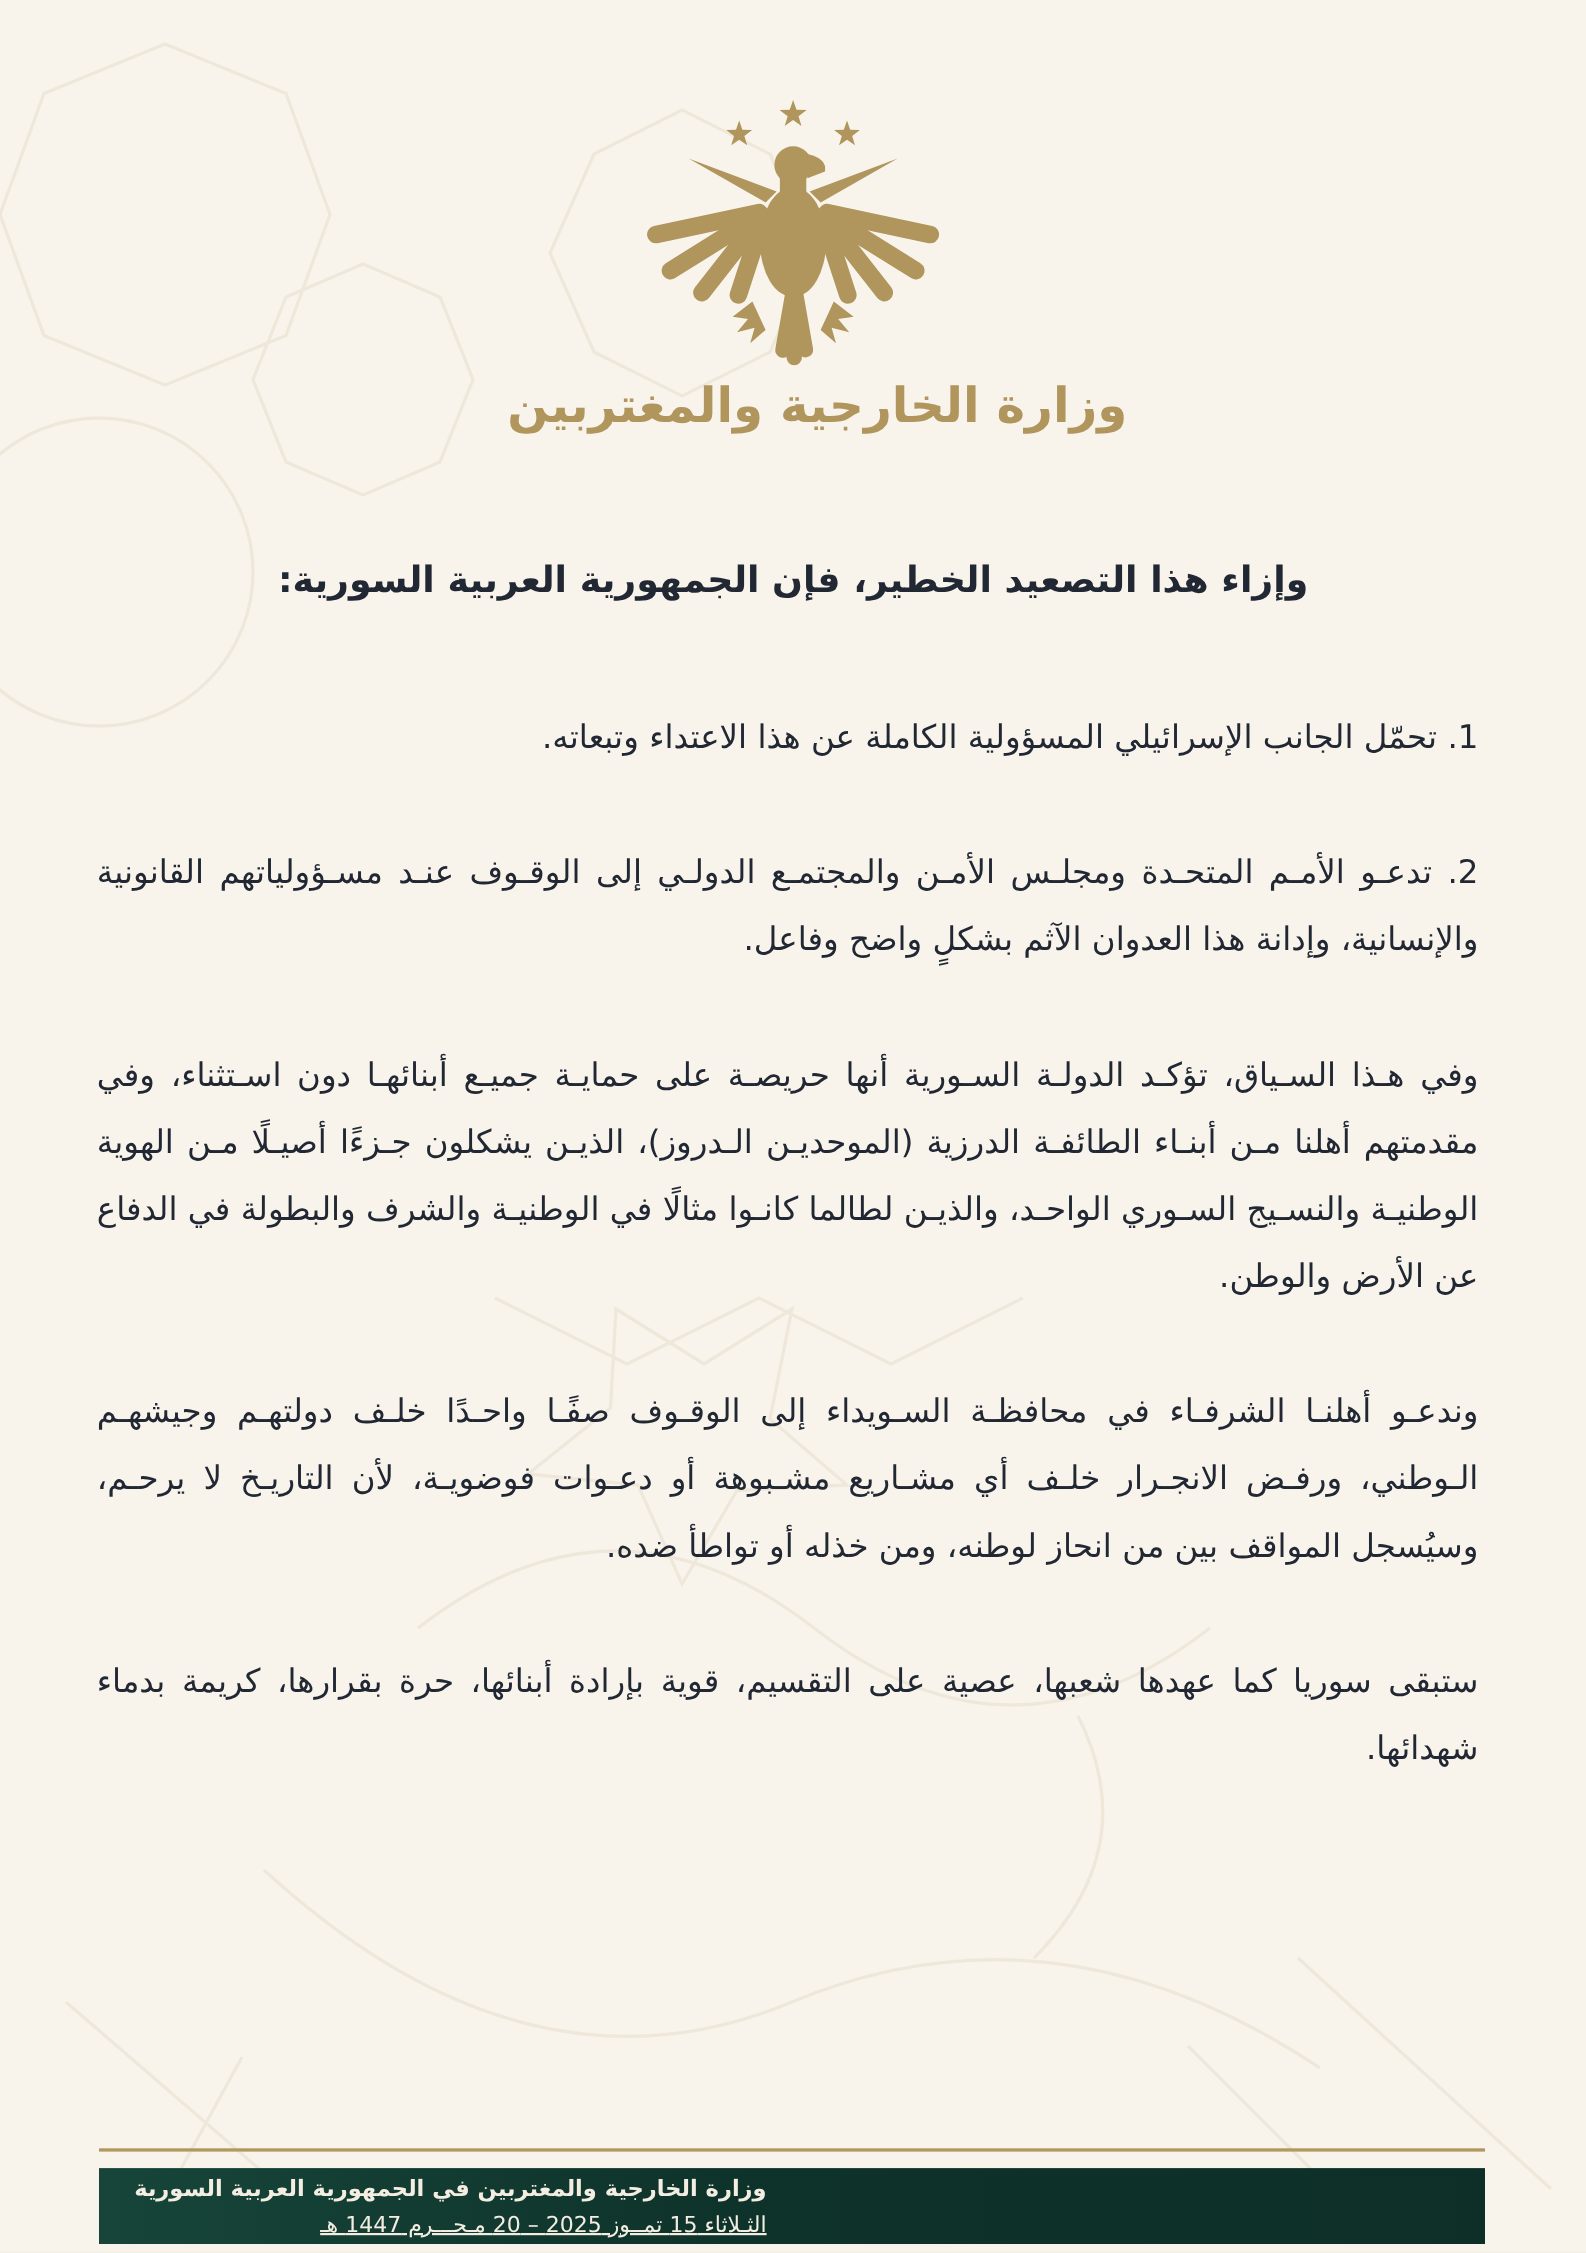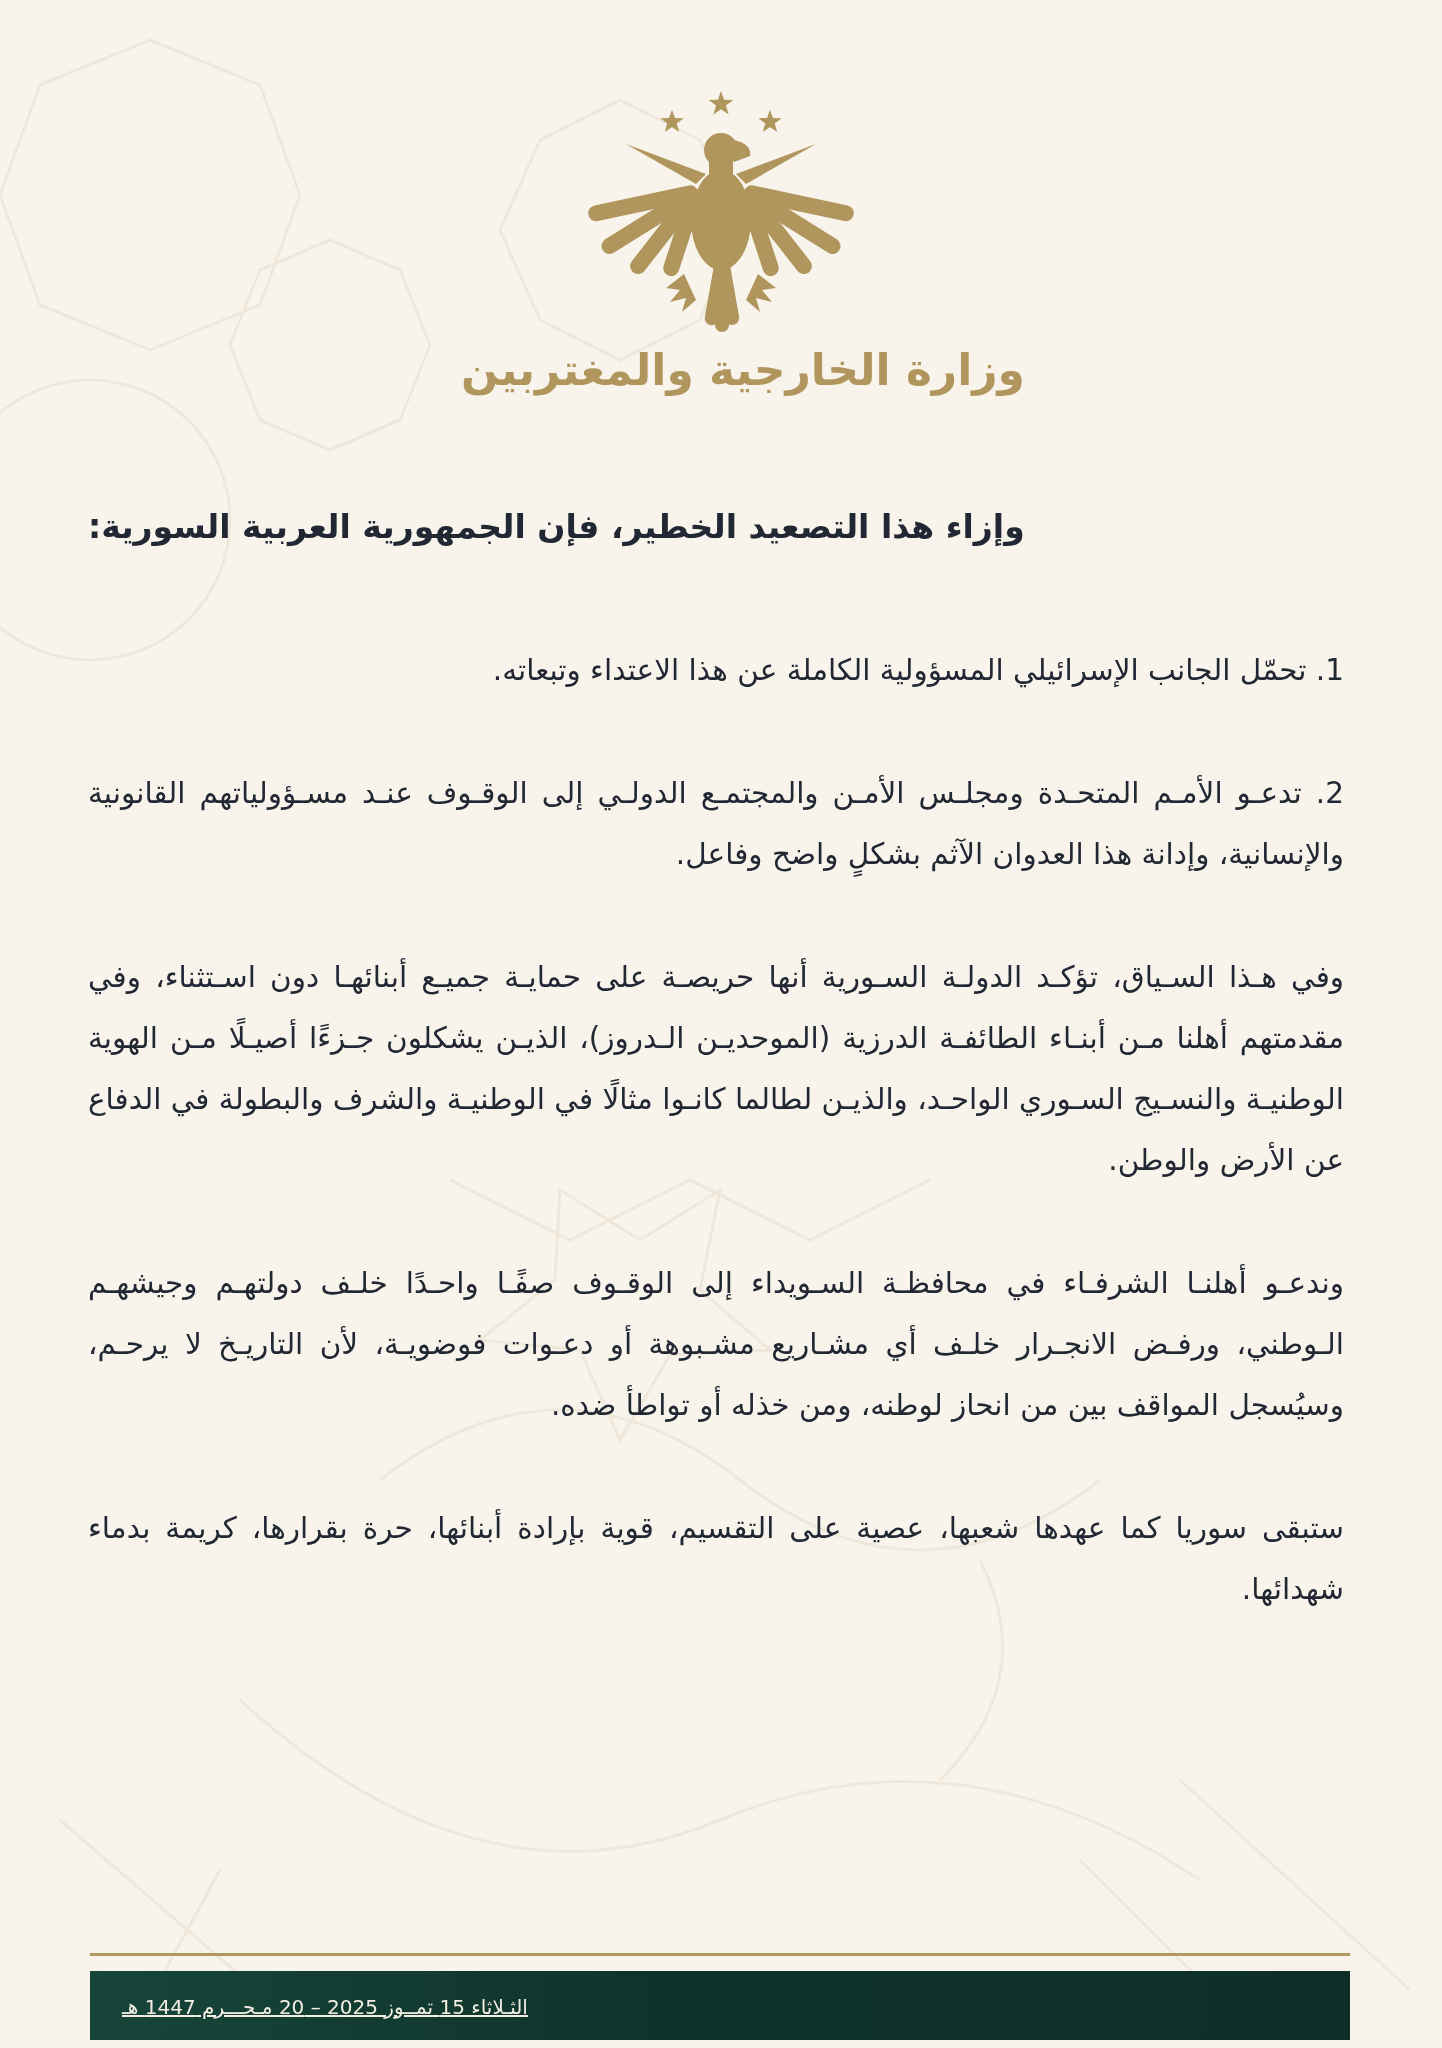--- a/index.html
+++ b/index.html
@@ -26,21 +26,21 @@
     margin-top:9px;font-weight:500;
   }
 
   
   .statement{
     position:absolute;top:502px;right:88px;left:88px;
     direction:rtl;color:#222833;
   }
   .heading{
     font-size:33px;font-weight:bold;line-height:50px;
-    margin:0 0 88px 0;text-align:left;
+    margin:0 0 88px 0;text-align:center;
   }
   .para{
     font-size:29.5px;line-height:61px;
     text-align:justify;text-align-last:right;
     margin:0 10px 62px 0;
   }
 
   
   .gold-line{
     position:absolute;left:90px;right:92px;top:1953px;height:2.5px;
@@ -155,17 +155,18 @@
     <p class="para">2. تدعـو الأمـم المتحـدة ومجلـس الأمـن والمجتمـع الدولـي إلى الوقـوف عنـد مسـؤولياتهم القانونية والإنسانية، وإدانة هذا العدوان الآثم بشكلٍ واضح وفاعل.</p>
     <p class="para">وفي هـذا السـياق، تؤكـد الدولـة السـورية أنها حريصـة على حمايـة جميـع أبنائهـا دون اسـتثناء، وفي مقدمتهم أهلنا مـن أبنـاء الطائفـة الدرزية (الموحديـن الـدروز)، الذيـن يشكلون جـزءًا أصيـلًا مـن الهوية الوطنيـة والنسـيج السـوري الواحـد، والذيـن لطالما كانـوا مثالًا في الوطنيـة والشرف والبطولة في الدفاع عن الأرض والوطن.</p>
     <p class="para">وندعـو أهلنـا الشرفـاء في محافظـة السـويداء إلى الوقـوف صفًـا واحـدًا خلـف دولتهـم وجيشهـم الـوطني، ورفـض الانجـرار خلـف أي مشـاريع مشـبوهة أو دعـوات فوضويـة، لأن التاريـخ لا يرحـم، وسيُسجل المواقف بين من انحاز لوطنه، ومن خذله أو تواطأ ضده.</p>
     <p class="para">ستبقى سوريا كما عهدها شعبها، عصية على التقسيم، قوية بإرادة أبنائها، حرة بقرارها، كريمة بدماء شهدائها.</p>
   </div>
 
   <div class="gold-line"></div>
 
   <div class="footer-bar">
     <div class="footer-right">
+      <div class="footer-ministry">وزارة الخارجية والمغتربين في الجمهورية العربية السورية</div>
       <div class="footer-date">الثـلاثاء 15 تمــوز 2025 – 20 مـحـــرم 1447 هـ</div>
     </div>
   </div>
 
 </div>
 
 </body></html>

